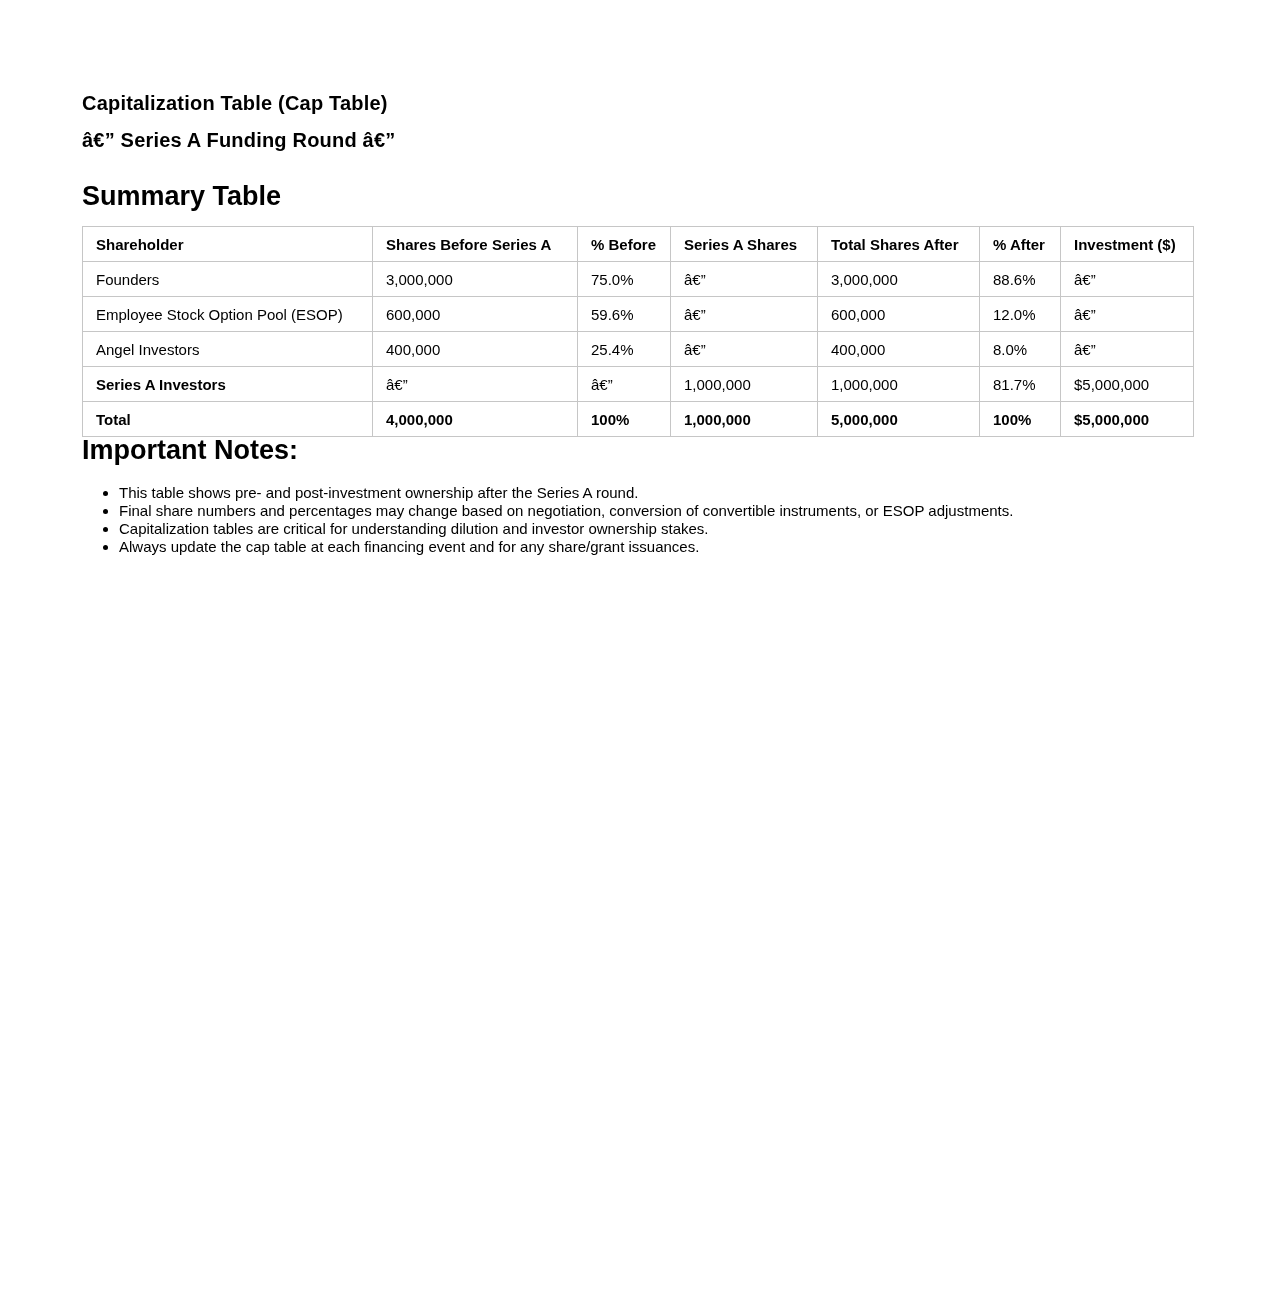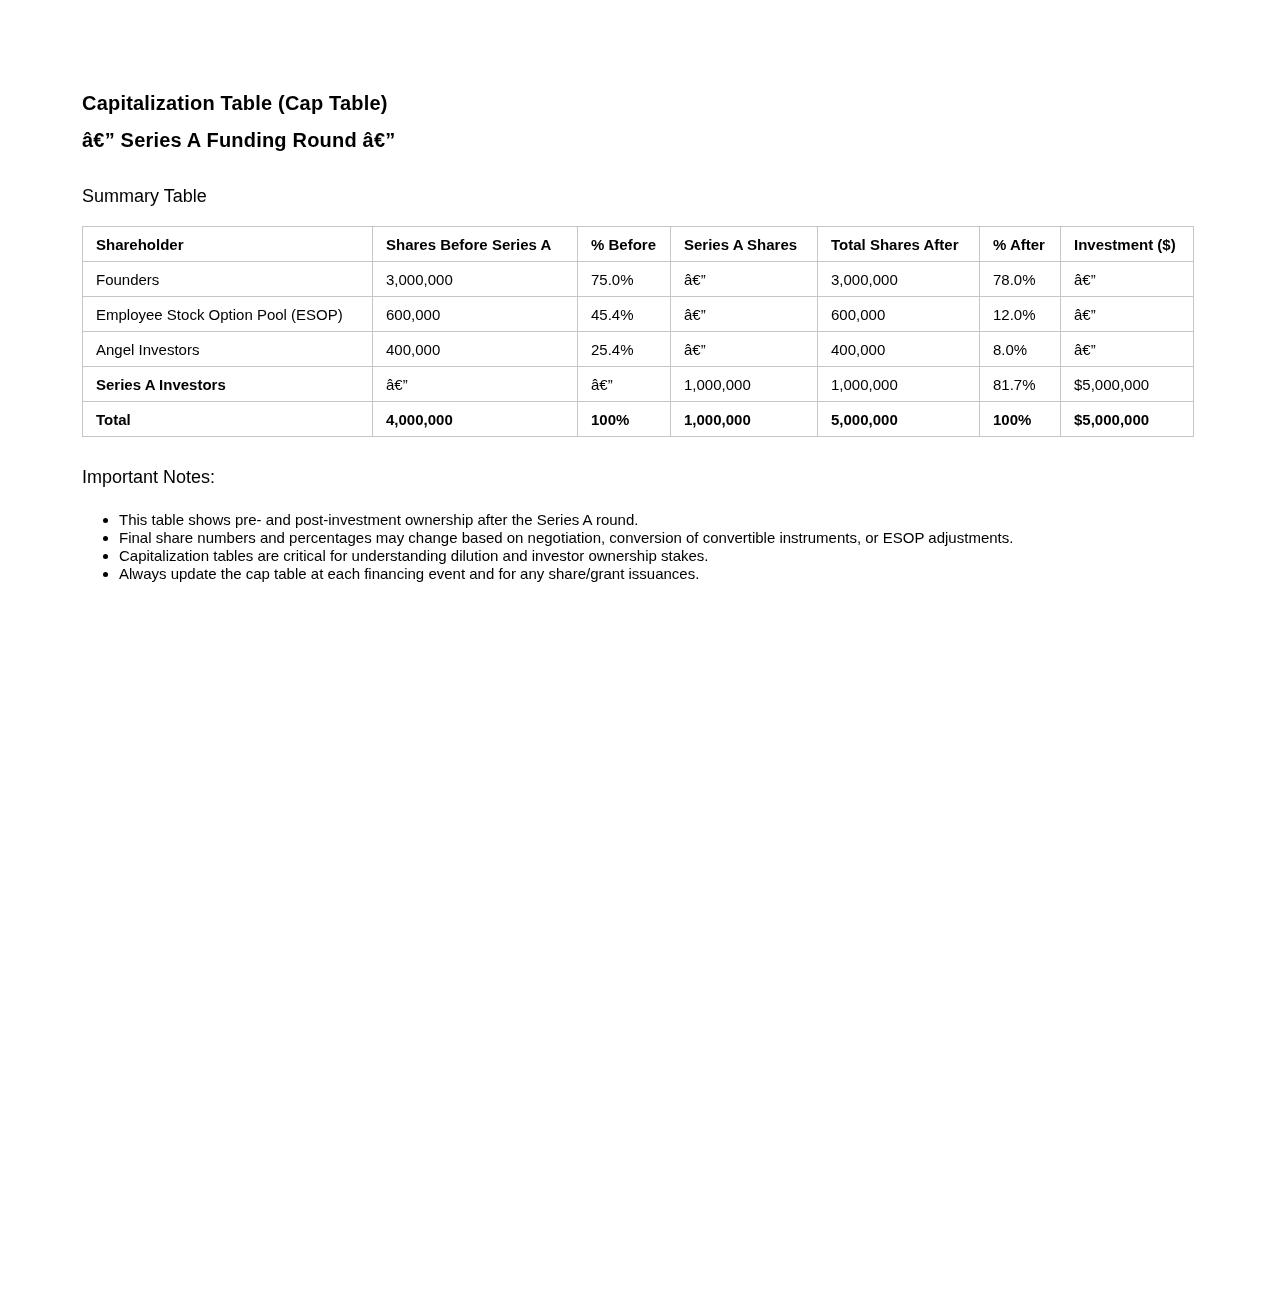--- a/index.html
+++ b/index.html
@@ -16,27 +16,26 @@
     padding: 85px 85px 0 82px;
   }
   h1.doc-title {
     font-size: 20px;
     line-height: 37px;
     font-weight: bold;
     letter-spacing: 0.2px;
     margin: 0 0 24px 0;
   }
   h2.section-heading {
-    font-size: 18px;
+    font-size: 27px;
     line-height: 26px;
-    font-weight: normal;
+    font-weight: bold;
     margin: 0 0 17px 0;
   }
   h2.notes-heading {
-    margin-top: 27px;
     margin-bottom: 21px;
   }
   table.cap-table {
     border-collapse: collapse;
     table-layout: fixed;
     width: 1111px;
     font-size: 15px;
   }
   table.cap-table col.c1 { width: 290px; }
   table.cap-table col.c2 { width: 205px; }
@@ -96,27 +95,27 @@
         <th>Investment ($)</th>
       </tr>
     </thead>
     <tbody>
       <tr>
         <td>Founders</td>
         <td>3,000,000</td>
         <td>75.0%</td>
         <td>â€”</td>
         <td>3,000,000</td>
-        <td>78.0%</td>
+        <td>88.6%</td>
         <td>â€”</td>
       </tr>
       <tr>
         <td>Employee Stock Option Pool (ESOP)</td>
         <td>600,000</td>
-        <td>45.4%</td>
+        <td>59.6%</td>
         <td>â€”</td>
         <td>600,000</td>
         <td>12.0%</td>
         <td>â€”</td>
       </tr>
       <tr>
         <td>Angel Investors</td>
         <td>400,000</td>
         <td>25.4%</td>
         <td>â€”</td>

